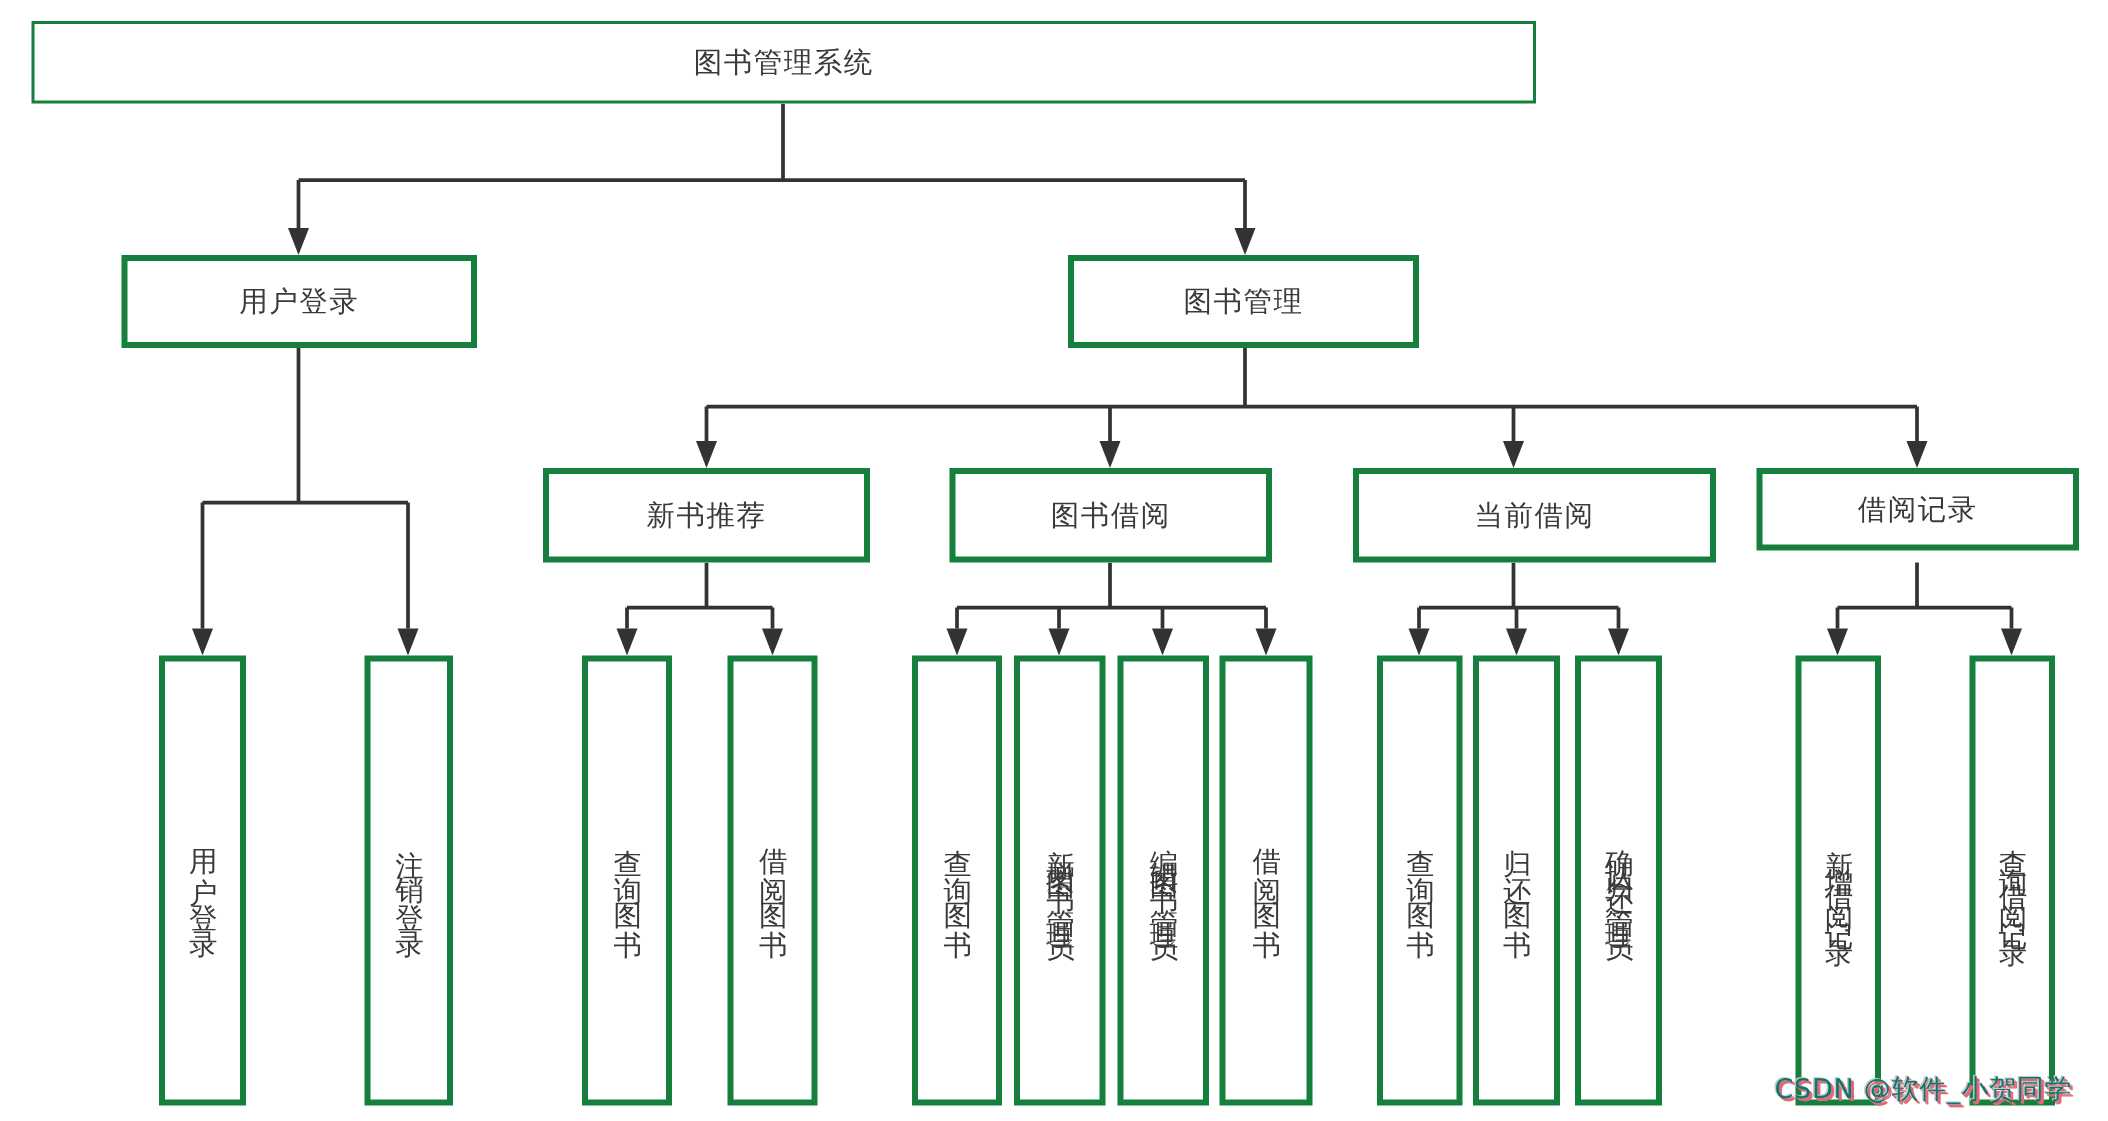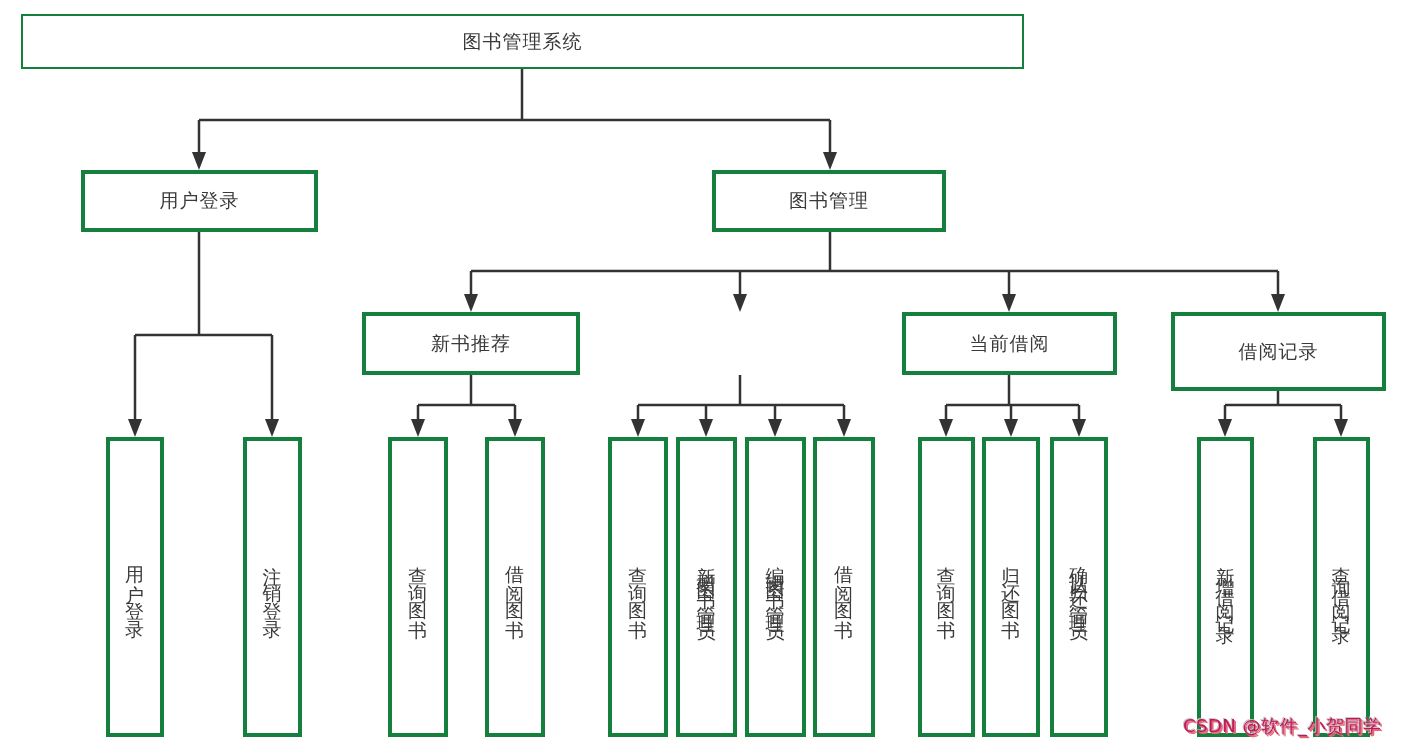--- a/index.html
+++ b/index.html
@@ -31,21 +31,21 @@
     white-space:nowrap;
     color:#3a3a3a;
   }
   .leaf.mid .vtext{letter-spacing:12px;}
   .leaf.long .vtext{letter-spacing:8px;}
   .watermark{
     position:absolute;
     left:1183px;top:714px;
     font-size:18px;
     letter-spacing:0.5px;
-    color:#be185d;
+    color:#0f766e;
     text-shadow:
       -1px -1px 0 #c6c6c6,
       1px 1px 0 #e06a78,
       2px 2px 0 #e06a78;
     z-index:5;
     white-space:nowrap;
   }
 </style>
 </head>
 <body>
@@ -121,24 +121,27 @@
   <div class="node hnode" style="left:81px;top:170px;width:237px;height:62px;">
     <span>用户登录</span>
   </div>
   <div class="node hnode" style="left:362px;top:312px;width:218px;height:63px;">
     <span>新书推荐</span>
   </div>
 
   <div class="node hnode" style="left:712px;top:170px;width:234px;height:62px;">
     <span>图书管理</span>
   </div>
-  <div class="node hnode" style="left:902px;top:312px;width:215px;height:63px;">
+  <div class="node hnode" style="left:633px;top:312px;width:215px;height:63px;">
+    <span>图书借阅</span>
+  </div>
+  <div class="node hnode" style="left:902px;top:312px;width:242px;height:63px;">
     <span>当前借阅</span>
   </div>
-  <div class="node hnode" style="left:1171px;top:312px;width:215px;height:79px;">
+  <div class="node hnode" style="left:1171px;top:312px;width:215px;height:55px;">
     <span>借阅记录</span>
   </div>
 
   <div class="node leaf" style="left:106px;width:58px;">
     <span class="vtext">用户登录</span>
   </div>
   <div class="node leaf" style="left:243px;width:59px;">
     <span class="vtext">注销登录</span>
   </div>
   <div class="node leaf" style="left:388px;width:60px;">

